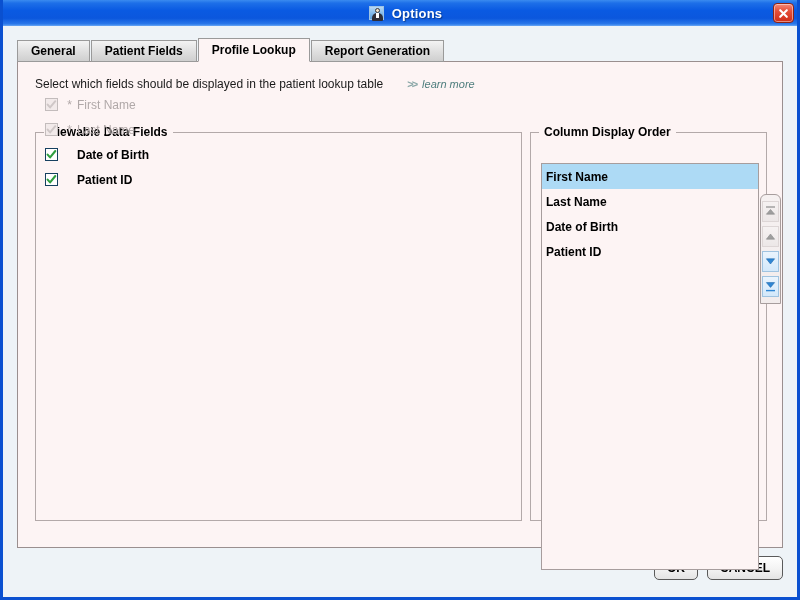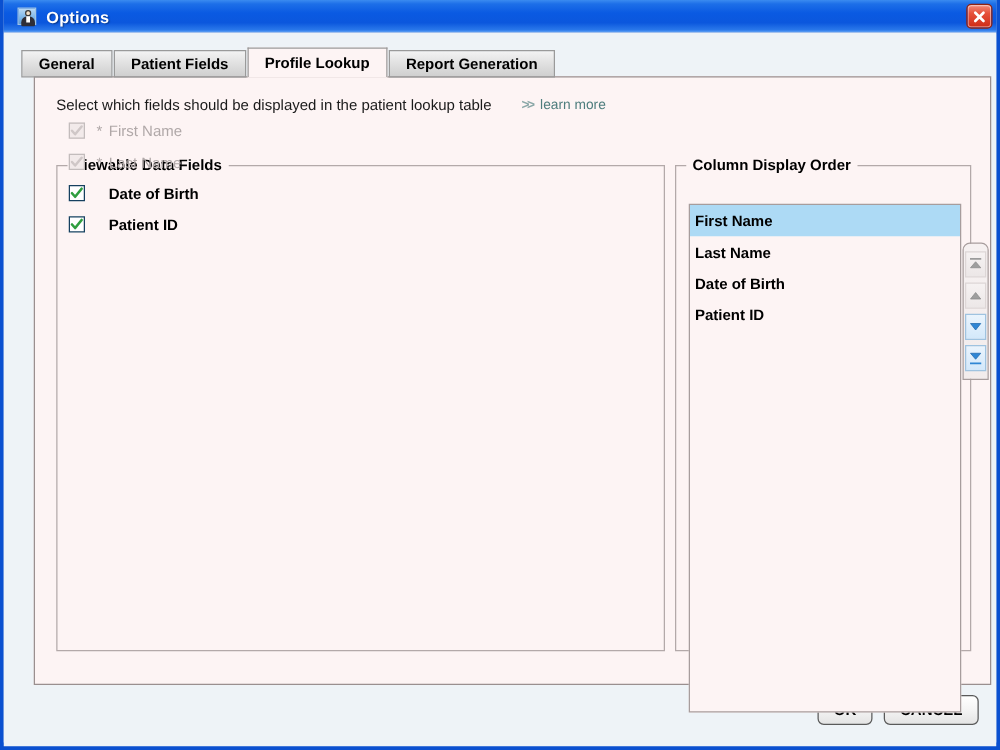--- a/index.html
+++ b/index.html
@@ -27,20 +27,21 @@
   #titlebar {
     position: relative;
     height: 26px;
     background: linear-gradient(to bottom,
       #3a8bf0 0%, #1d6fe8 12%, #0a5ae2 40%,
       #0b57dd 70%, #2a78ea 92%, #6aa8f5 100%);
     display: flex;
     align-items: center;
     padding-left: 9px;
     border-bottom: 1px solid #0a50d0;
+    justify-content: center;
   }
   #title-icon {
     width: 18px; height: 17px;
     margin-left: 2px; margin-right: 5px;
     position: relative;
     flex: 0 0 auto;
   }
   #title-icon .pic {
     position: absolute; left: 0; top: 1px;
     width: 15px; height: 14px;
@@ -125,21 +126,21 @@
     border: 1px solid #9a9a9a;
     border-bottom: 1px solid #fdf4f4;
     color: #000000;
     position: relative;
     z-index: 4;
   }
 
   
   #tabpanel {
     position: absolute;
-    left: 24px; top: 35px;
+    left: 14px; top: 35px;
     width: 766px; height: 487px;
     box-sizing: border-box;
     background: #fdf4f4;
     border: 1px solid #9a8f8f;
     z-index: 2;
   }
 
   
   #instruction-row {
     position: absolute;
@@ -160,20 +161,21 @@
     color: #8aa7a7;
     font-size: 11px;
     font-weight: bold;
     letter-spacing: -2px;
     margin-right: 6px;
   }
   #learn-more-label {
     font-size: 11px;
     color: #4e7d7d;
     font-family: "Liberation Sans", sans-serif;
+    font-style: italic;
   }
 
   
   .groupbox {
     position: absolute;
     box-sizing: border-box;
     border: 1px solid #b3a9a9;
     background: transparent;
   }
   .groupbox > .legend {

